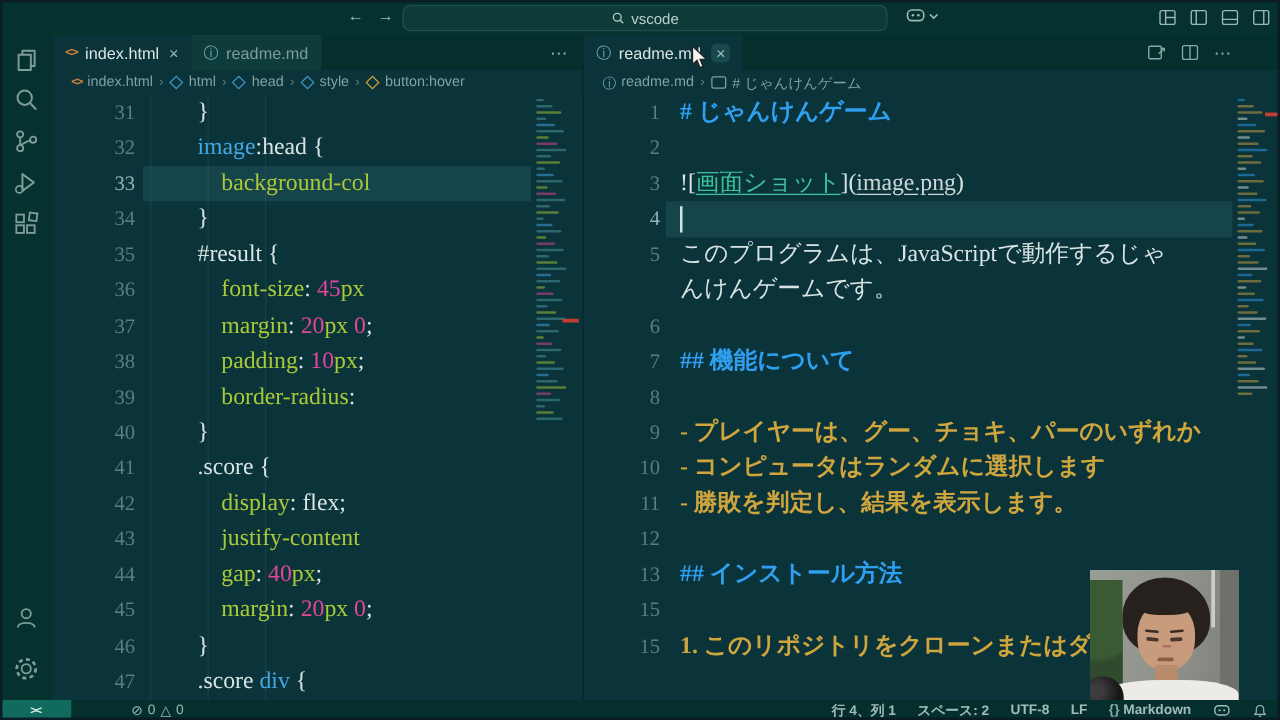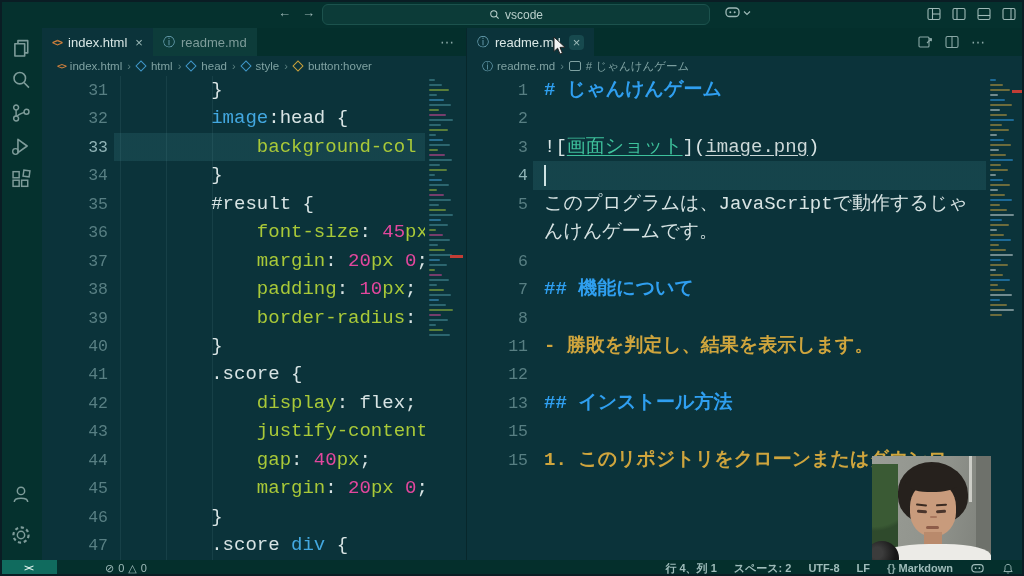--- a/index.html
+++ b/index.html
@@ -49,21 +49,21 @@
   .bcic-symbol{width:6px;height:6px;border:1.5px solid #3f96c8;transform:rotate(45deg);display:inline-block;margin:0 6px 0 1px;}
   .bcic-class{width:6px;height:6px;border:1.5px solid #c9a13b;transform:rotate(45deg);display:inline-block;margin:0 6px 0 1px;}
   .bcic-info{color:#6fa8ba;font-size:11px;margin-right:4px;}
   .bcic-md{width:10px;height:8px;border:1px solid #7fa2a2;border-radius:2px;display:inline-block;margin-right:5px;}
 
   
   .editor{position:absolute;left:0;top:48px;right:0;bottom:0;overflow:hidden;}
   .rows{position:absolute;left:0;top:0;bottom:0;overflow:hidden;}
   .group.left  .rows{width:383px;}
   .group.right .rows{width:519px;}
-  .row{height:28.45px;line-height:28.45px;white-space:pre;font-family:Liberation Mono, monospace;font-size:19px;}
+  .row{height:28.45px;line-height:28.45px;white-space:pre;font-family:Liberation Serif, serif;font-size:19px;}
   .row .ln{display:inline-block;width:66px;text-align:right;font-size:16.5px;color:#587f83;}
   .group.right .row .ln{width:61px;}
   .row .code{margin-left:12px;}
   .group.right .row .code{margin-left:16px;}
   .group.left  .row.hl{background:linear-gradient(to right,transparent 72px,rgba(84,170,178,0.14) 72px);}
   .group.right .row.hl{background:linear-gradient(to right,transparent 66px,rgba(84,170,178,0.14) 66px);}
   .row.hl .ln{color:#8fb3b6;}
   .caret{display:inline-block;width:2px;height:21px;background:#cfe3e3;vertical-align:middle;}
 
   .tk-p{color:#d8e4e4;}  .tk-sel{color:#43a8e0;}  .tk-prop{color:#a9c938;}  .tk-num{color:#e2479d;}
@@ -355,20 +355,22 @@
         <div class="rows" id="right-rows">
             <div class="row"><span class="ln">1</span><span class="code"><span class="tk-h"># じゃんけんゲーム</span></span></div>
             <div class="row"><span class="ln">2</span><span class="code"></span></div>
             <div class="row"><span class="ln">3</span><span class="code"><span class="tk-p">![</span><span class="tk-g">画面ショット</span><span class="tk-p">](</span><span class="tk-u">image.png</span><span class="tk-p">)</span></span></div>
             <div class="row hl"><span class="ln">4</span><span class="code"><span class="caret"></span></span></div>
             <div class="row"><span class="ln">5</span><span class="code"><span class="tk-w">このプログラムは、JavaScriptで動作するじゃ</span></span></div>
             <div class="row"><span class="ln"></span><span class="code"><span class="tk-w">んけんゲームです。</span></span></div>
             <div class="row"><span class="ln">6</span><span class="code"></span></div>
             <div class="row"><span class="ln">7</span><span class="code"><span class="tk-h">## 機能について</span></span></div>
             <div class="row"><span class="ln">8</span><span class="code"></span></div>
+            <div class="row"><span class="ln">9</span><span class="code"><span class="tk-li">- プレイヤーは、グー、チョキ、パーのいずれか</span></span></div>
+            <div class="row"><span class="ln">10</span><span class="code"><span class="tk-li">- コンピュータはランダムに選択します</span></span></div>
             <div class="row"><span class="ln">11</span><span class="code"><span class="tk-li">- 勝敗を判定し、結果を表示します。</span></span></div>
             <div class="row"><span class="ln">12</span><span class="code"></span></div>
             <div class="row"><span class="ln">13</span><span class="code"><span class="tk-h">## インストール方法</span></span></div>
             <div class="row"><span class="ln">15</span><span class="code"></span></div>
             <div class="row"><span class="ln">15</span><span class="code"><span class="tk-li">1. このリポジトリをクローンまたはダウンロー</span></span></div>
           </div>
         <div class="minimap" id="right-minimap">
             <div class="mline" style="width: 6px; background: rgb(47, 159, 240);"></div>
             <div class="mline" style="width: 13px; background: rgb(207, 165, 61);"></div>
             <div class="mline" style="width: 20px; background: rgb(207, 165, 61);"></div>

